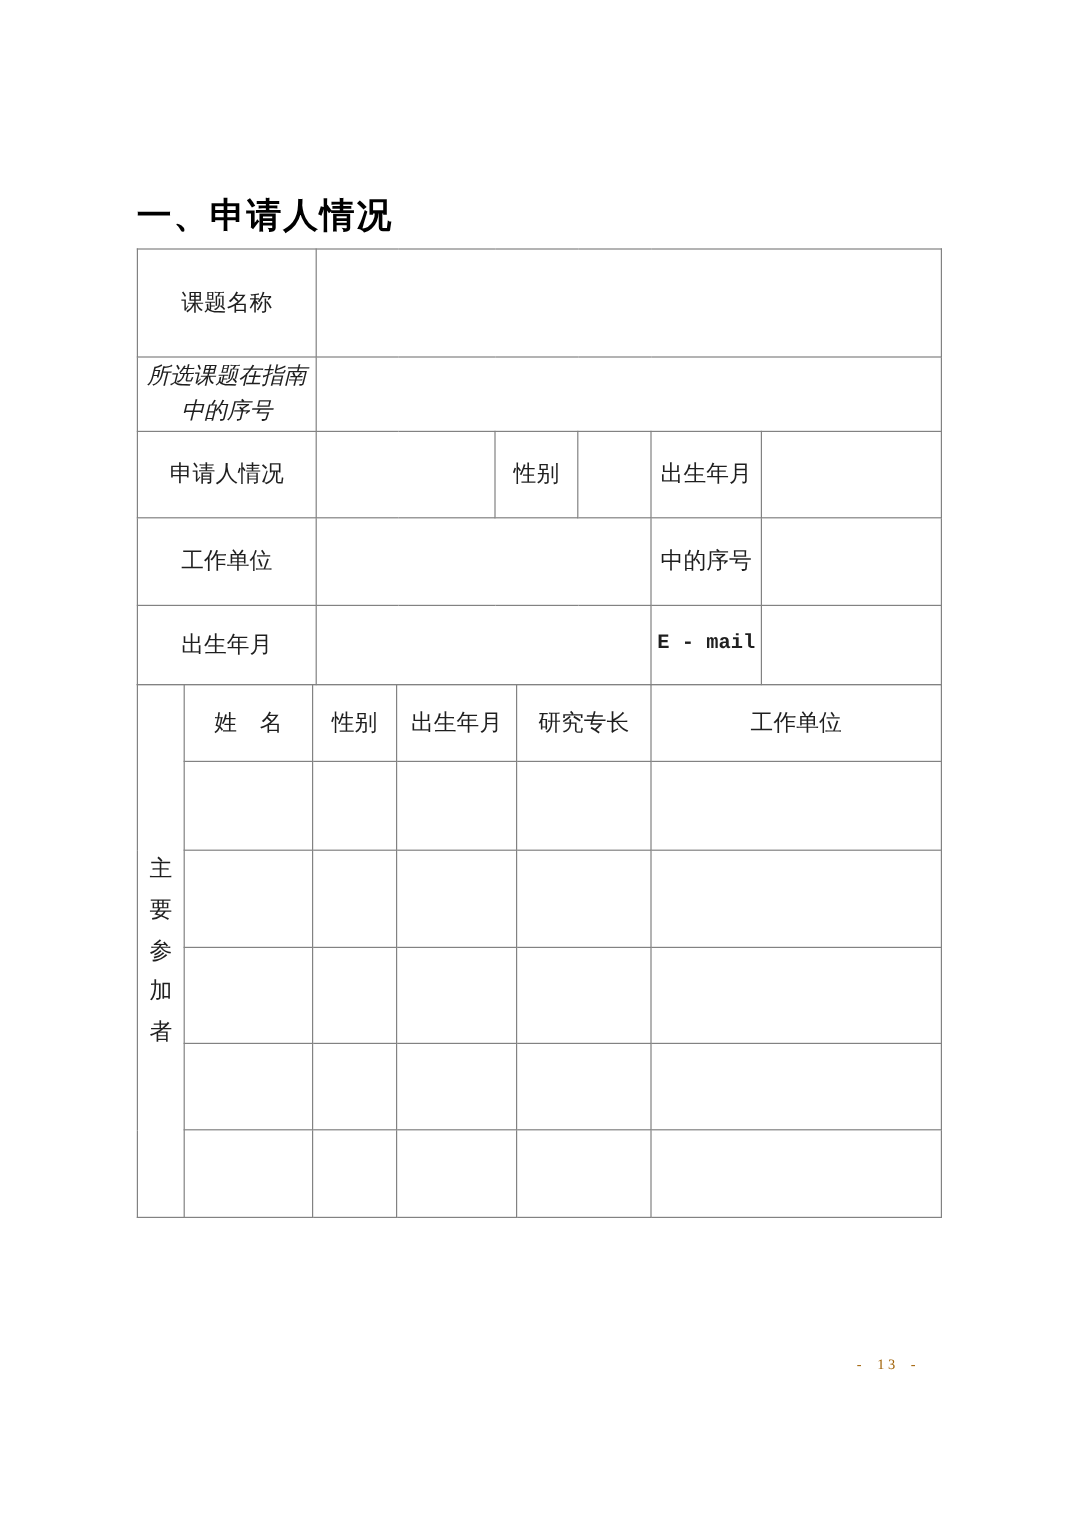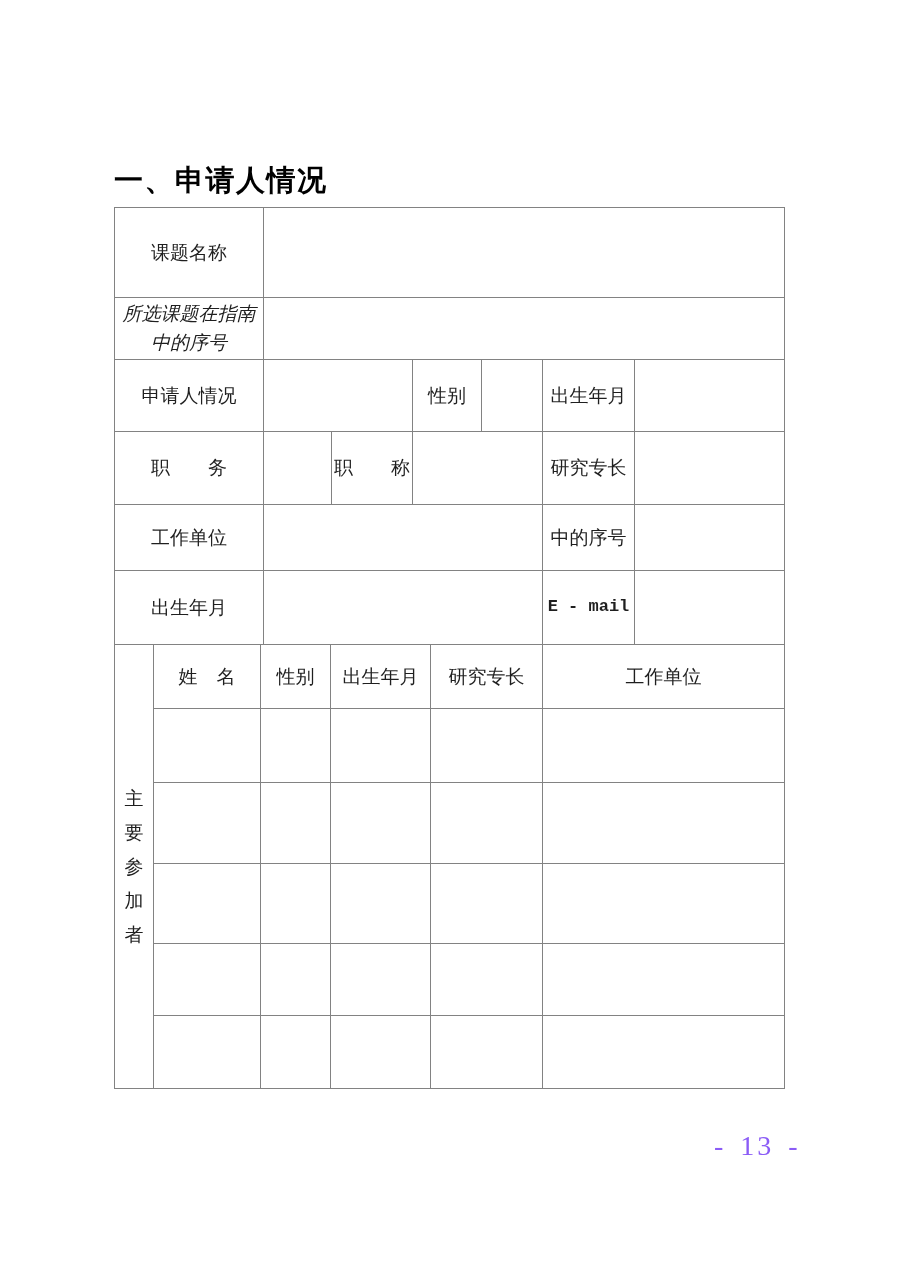--- a/index.html
+++ b/index.html
@@ -45,21 +45,21 @@
     font-family:"Liberation Mono",monospace;
     font-size:17px;letter-spacing:0;font-weight:bold;
   }
   .side-cell{vertical-align:middle;}
   .side-cell span{
     display:block;font-size:19px;line-height:1;margin:15px 0;
   }
   .page-number{
     position:absolute;left:714px;top:1130px;
     font-family:"Liberation Serif",serif;
-    font-size:28px;color:#8b5cf6;letter-spacing:3px;word-spacing:4px;
+    font-size:12px;color:#a16207;letter-spacing:3px;word-spacing:4px;
     white-space:nowrap;
   }
 </style>
 </head>
 <body>
 
 <div class="page">
 
   <h1 class="section-title">一、申请人情况</h1>
 
@@ -84,28 +84,20 @@
           <td class="prelabel">所选课题在指南
 中的序号</td>
           <td colspan="6"></td>
         </tr>
         <tr>
           <td>申请人情况</td>
           <td colspan="2"></td>
           <td>性别</td>
           <td></td>
           <td>出生年月</td>
-          <td></td>
-        </tr>
-        <tr>
-          <td>职　　务</td>
-          <td></td>
-          <td>职　　称</td>
-          <td colspan="2"></td>
-          <td>研究专长</td>
           <td></td>
         </tr>
         <tr>
           <td>工作单位</td>
           <td colspan="4"></td>
           <td>中的序号</td>
           <td></td>
         </tr>
         <tr>
           <td>出生年月</td>

